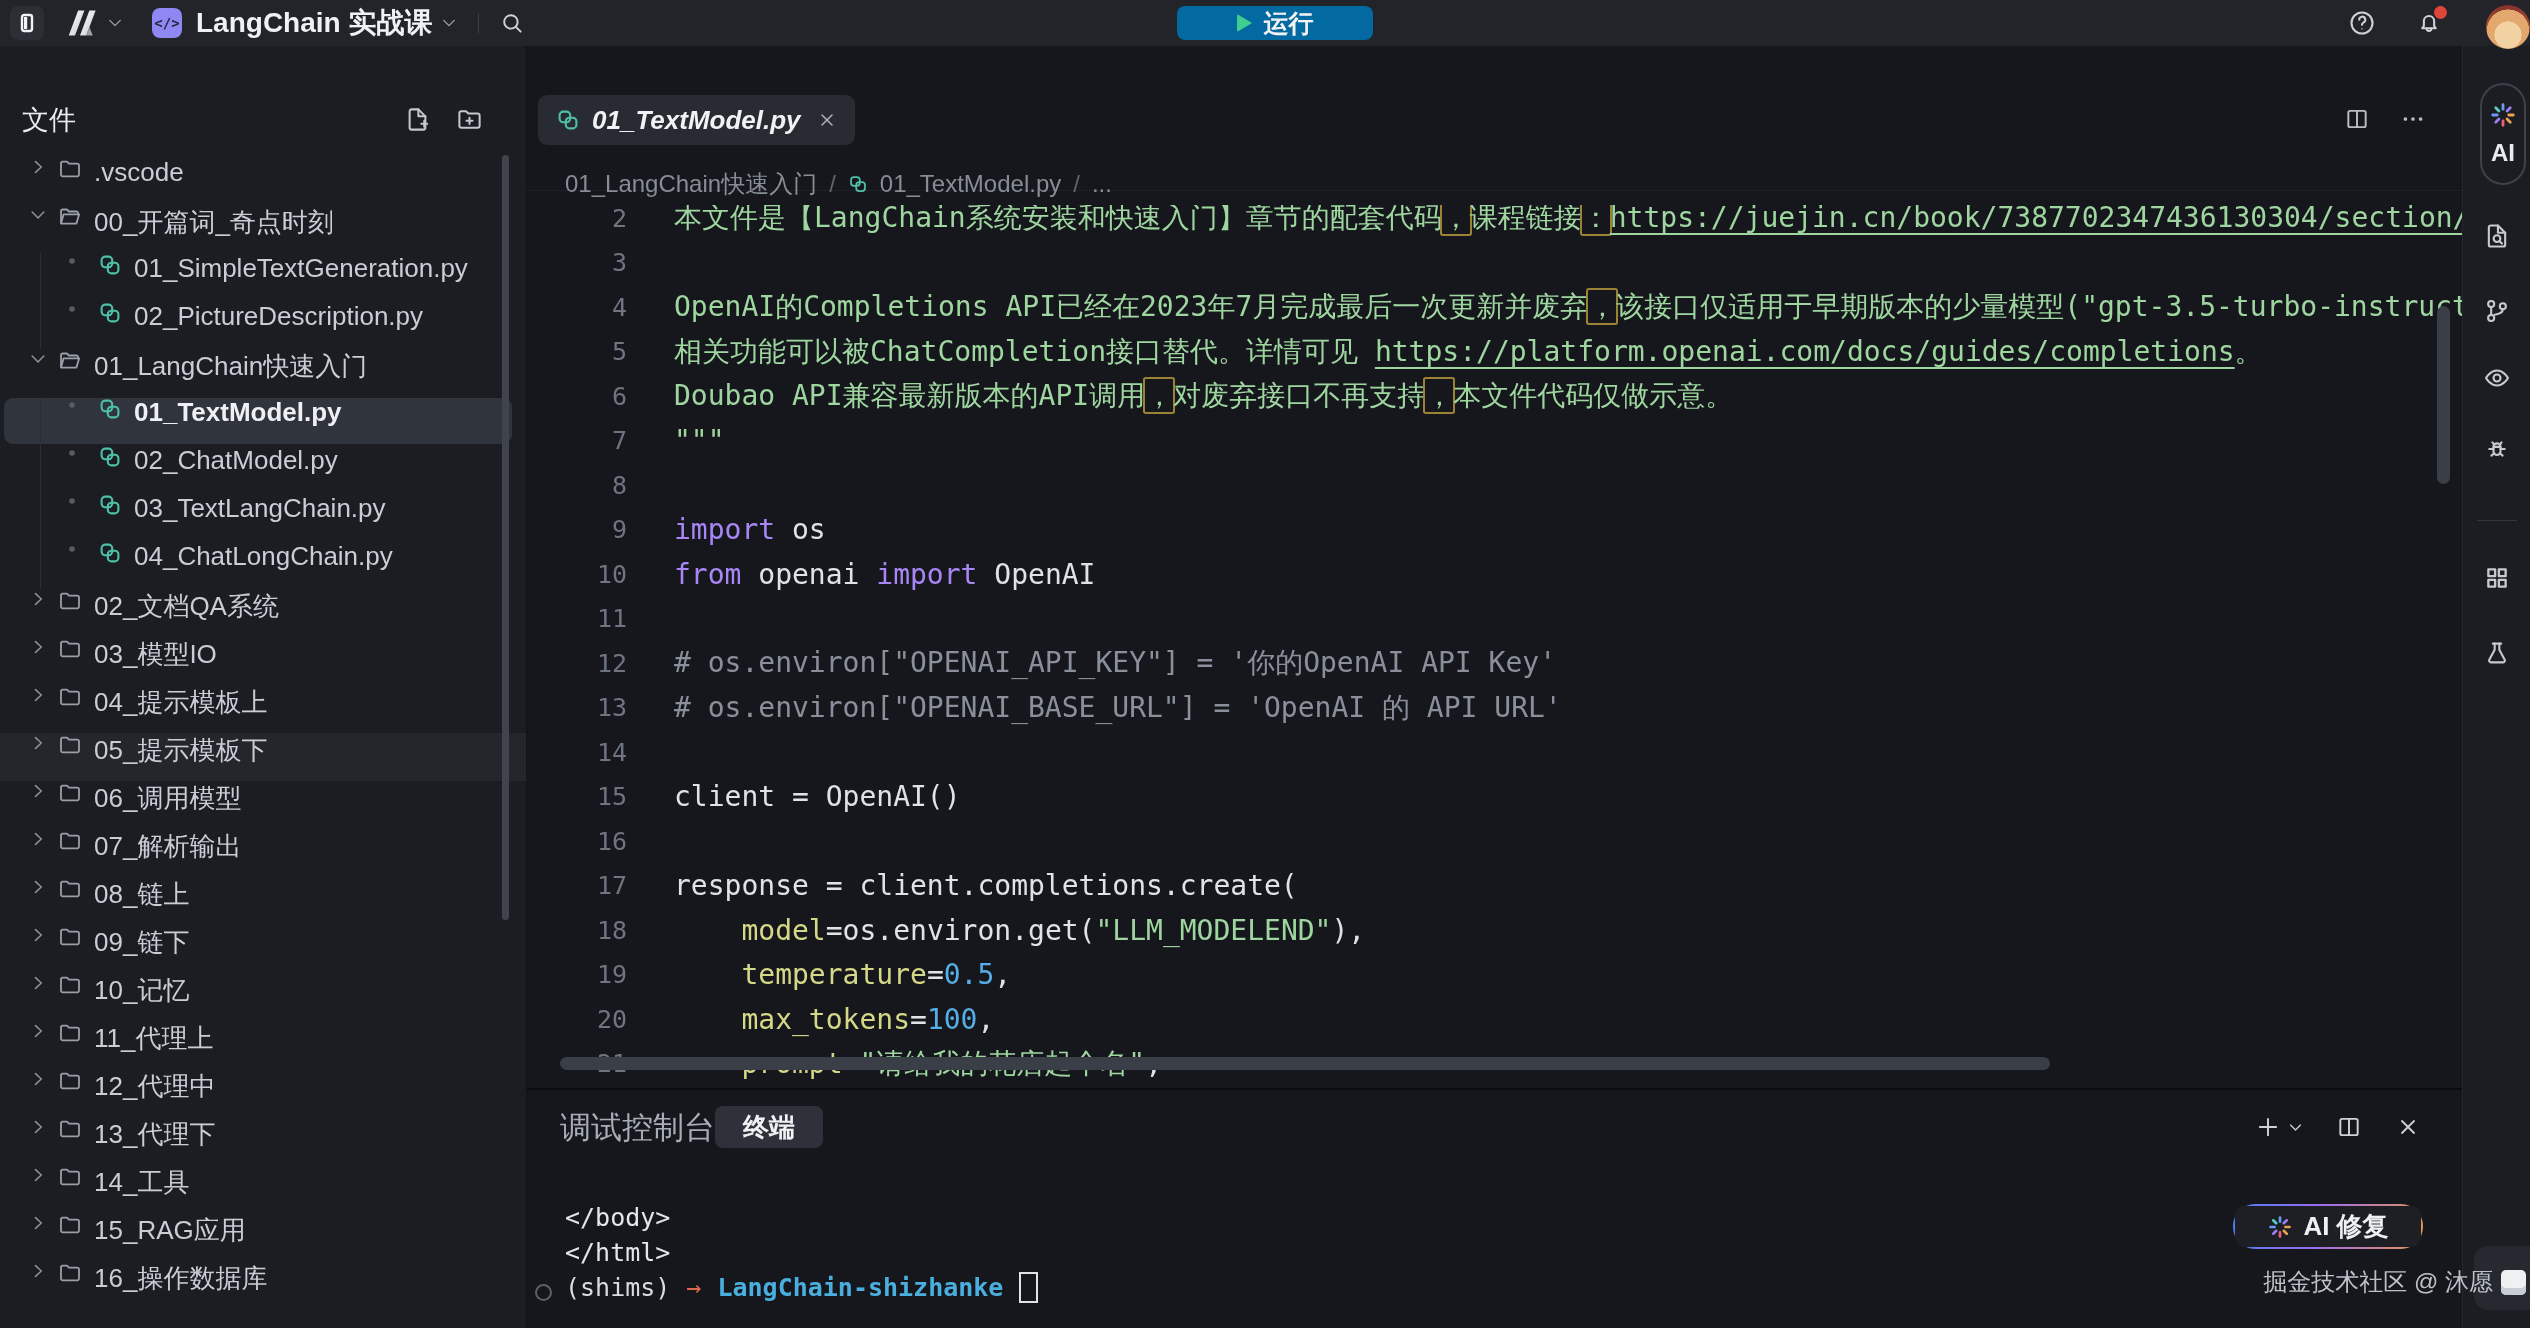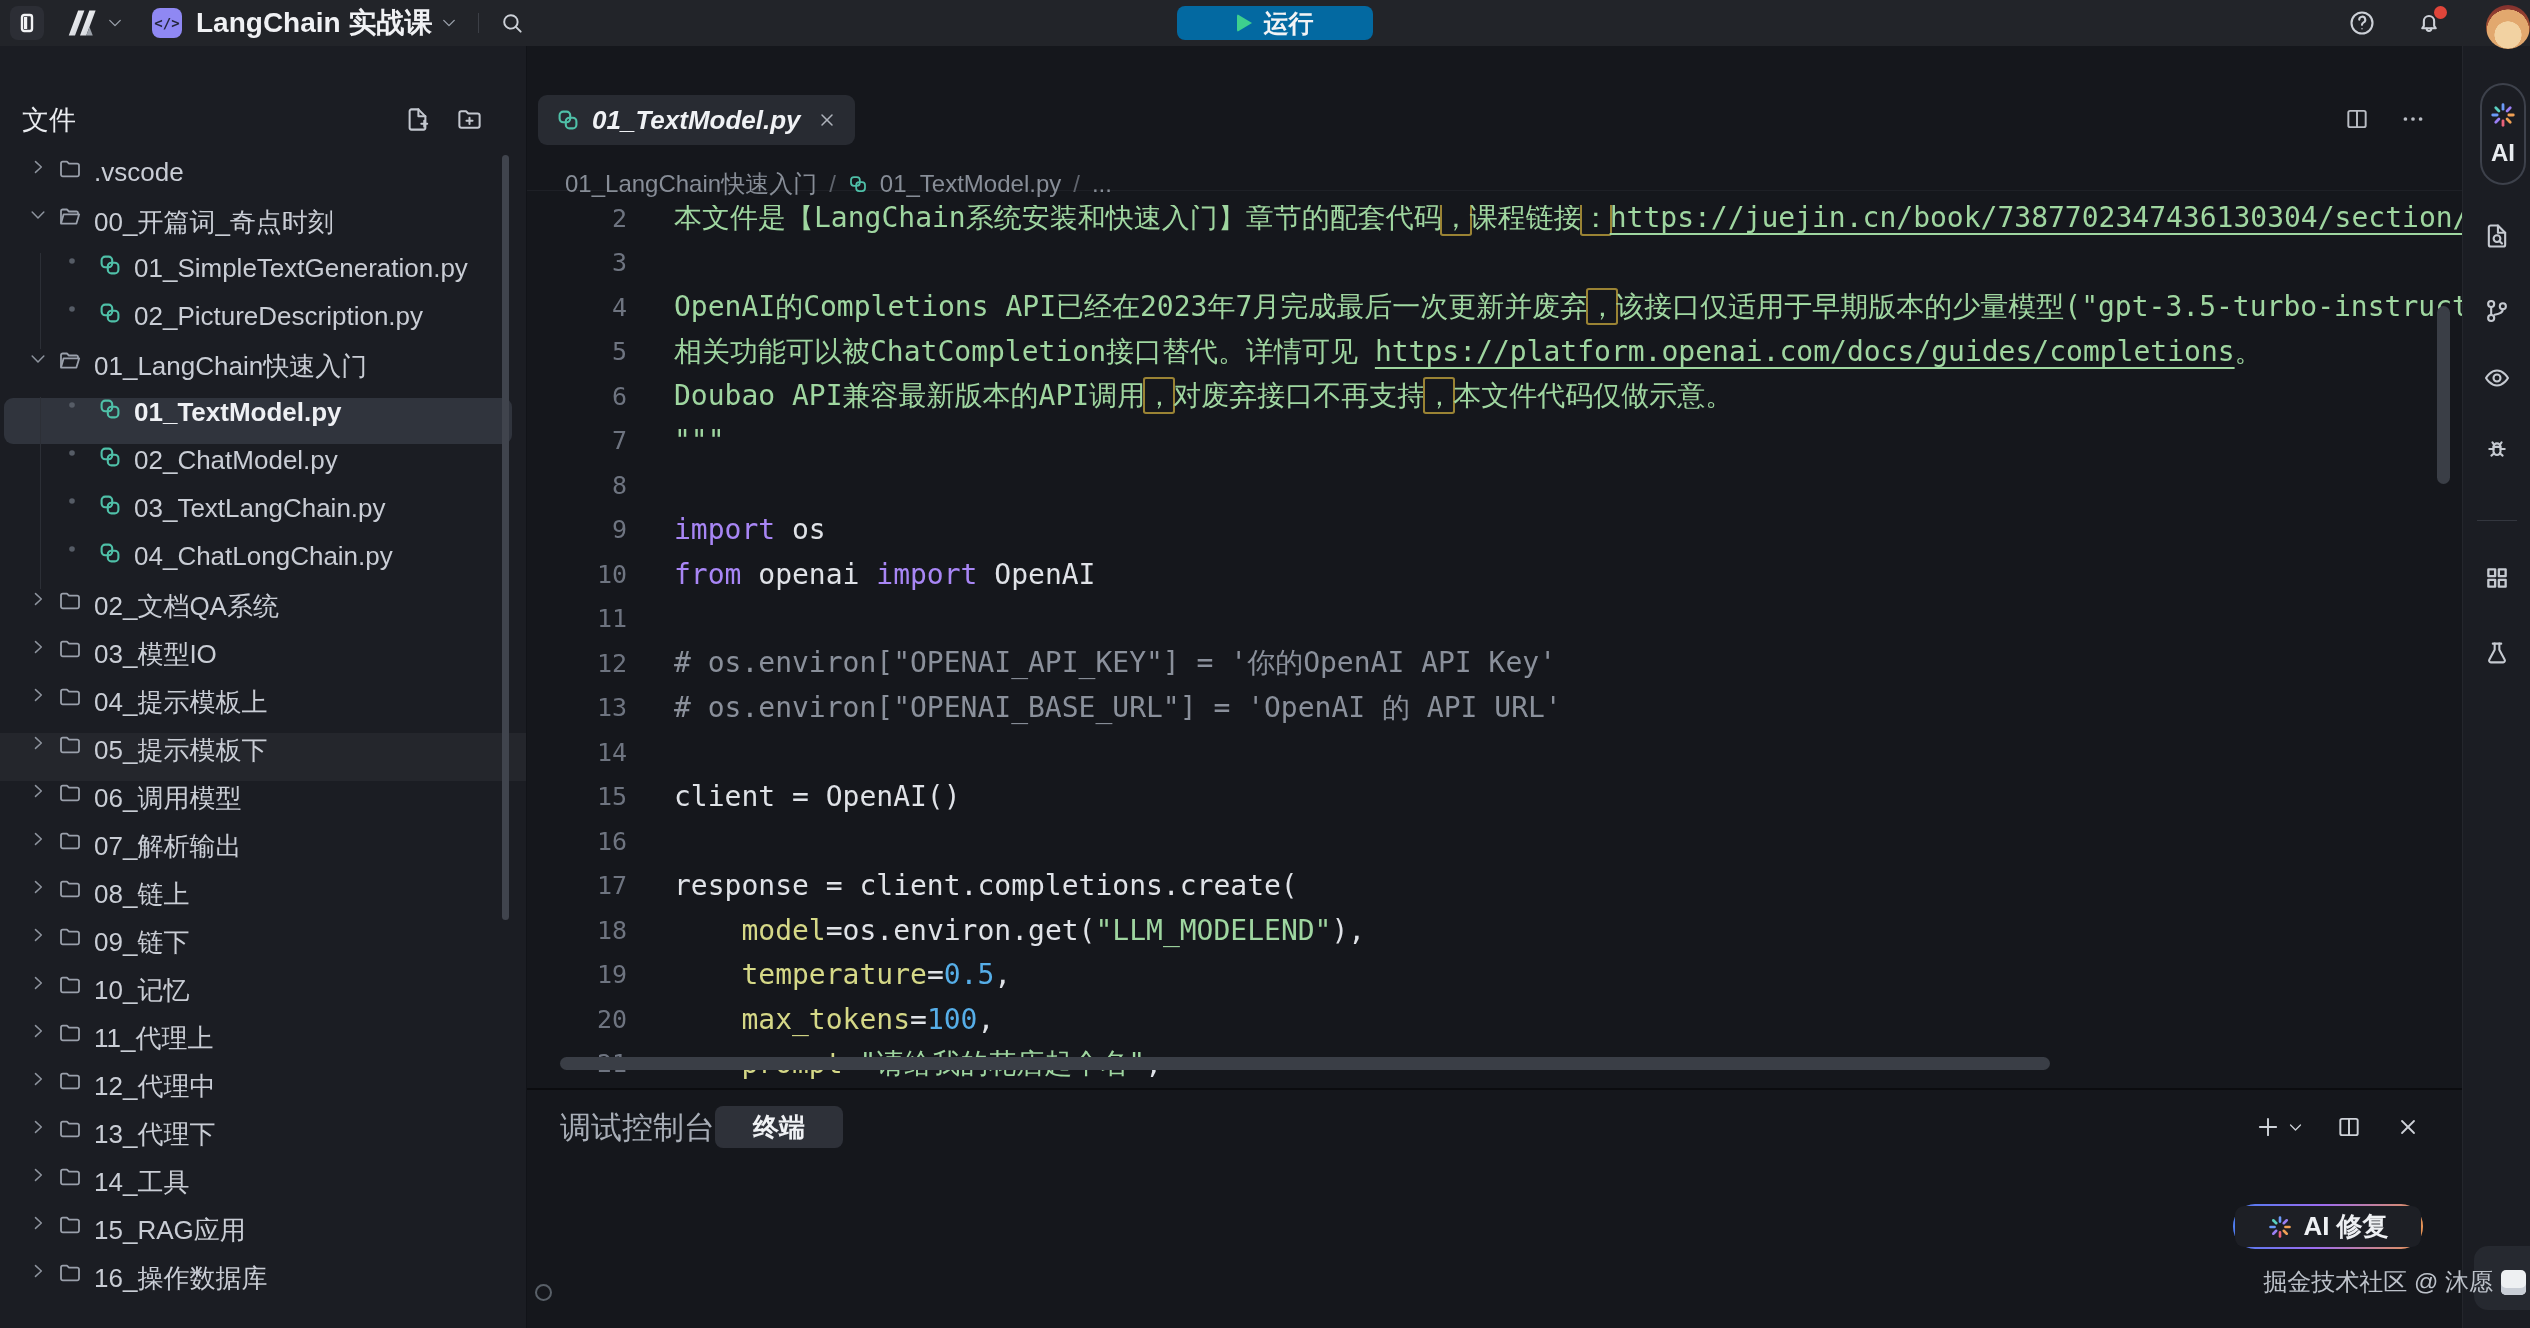--- a/index.html
+++ b/index.html
@@ -83,21 +83,21 @@
   .s-num{color:var(--num,#56aee8);} .s-plain{color:var(--plain,#dfe2e7);margin-top:10px;}
   .u{text-decoration:underline;text-underline-offset:6px;}
   .bx{box-shadow:0 0 0 2px var(--box_border,#9a8334);border-radius:1px;}
   #hscroll{position:absolute;left:33px;top:1011px;width:1490px;height:13px;background:#3a3e46;border-radius:7px;}
   #vscroll{position:absolute;right:12px;top:260px;width:13px;height:178px;background:#3a3e46;border-radius:7px;}
 
   
   #panel{position:absolute;left:527px;top:1088px;width:1935px;height:240px;background:#15171c;
          border-top:2px solid #0b0c0f;box-sizing:border-box;}
   #pt-debug{position:absolute;left:33px;top:18px;height:40px;line-height:40px;font-size:31px;color:#a7adb6;}
-  #pt-term{position:absolute;left:188px;top:16px;height:42px;padding:0 38px;background:#2e3139;
+  #pt-term{position:absolute;left:188px;top:16px;height:42px;padding:0 28px;background:#2e3139;
            border-radius:8px;display:flex;align-items:center;font-size:26px;font-weight:bold;color:#f0f2f5;}
   #panel-actions{position:absolute;left:1728px;top:24px;display:flex;align-items:center;color:#ced2d8;}
   #panel-actions .ico{flex:none;}
   #term{position:absolute;left:38px;top:110px;font-family:"DejaVu Sans Mono",monospace;font-size:25px;
         line-height:35px;color:#e4e7ea;}
   .prompt{display:flex;align-items:center;}
   .p-venv{color:#d8dbe0;}
   .p-arrow{color:var(--term_arrow,#e0654f);margin:0 16px;}
   .p-cwd{color:var(--term_cyan,#4aaede);font-weight:bold;}
   .p-cursor{display:inline-block;width:15px;height:27px;border:2px solid #dfe3e8;margin-left:16px;}
@@ -726,20 +726,30 @@
             <line x1="12" y1="4.5" x2="12" y2="19.5"></line>
           </svg>
         </span>
       <span class="ico" style="width:24px;height:24px;margin-left:34px">
           <svg viewBox="0 0 24 24" fill="none" stroke="currentColor" stroke-width="1.8" stroke-linecap="round" stroke-linejoin="round">
             <path d="M6 6 L18 18"></path>
             <path d="M18 6 L6 18"></path>
           </svg>
         </span>
     </div>
+    <div id="term">
+      <div>&lt;/body&gt;</div>
+      <div>&lt;/html&gt;</div>
+      <div class="prompt">
+        <span class="p-venv">(shims)</span>
+        <span class="p-arrow">→</span>
+        <span class="p-cwd">LangChain-shizhanke</span>
+        <span class="p-cursor"></span>
+      </div>
+    </div>
     <span id="prompt-circle"></span>
     <div id="aifix">
       <div class="in">
         <span class="spark ico">
             <svg viewBox="0 0 24 24" fill="none" stroke="currentColor" stroke-width="1.8" stroke-linecap="round" stroke-linejoin="round">
               <g stroke-width="2.4" fill="none">
                 <path d="M12 3.2v3.8" stroke="#6b9af8"></path>
                 <path d="M18.2 5.8l-2.7 2.7" stroke="#9a7ff5"></path>
                 <path d="M20.8 12h-3.8" stroke="#f0a055"></path>
                 <path d="M18.2 18.2l-2.7-2.7" stroke="#f0a055"></path>

